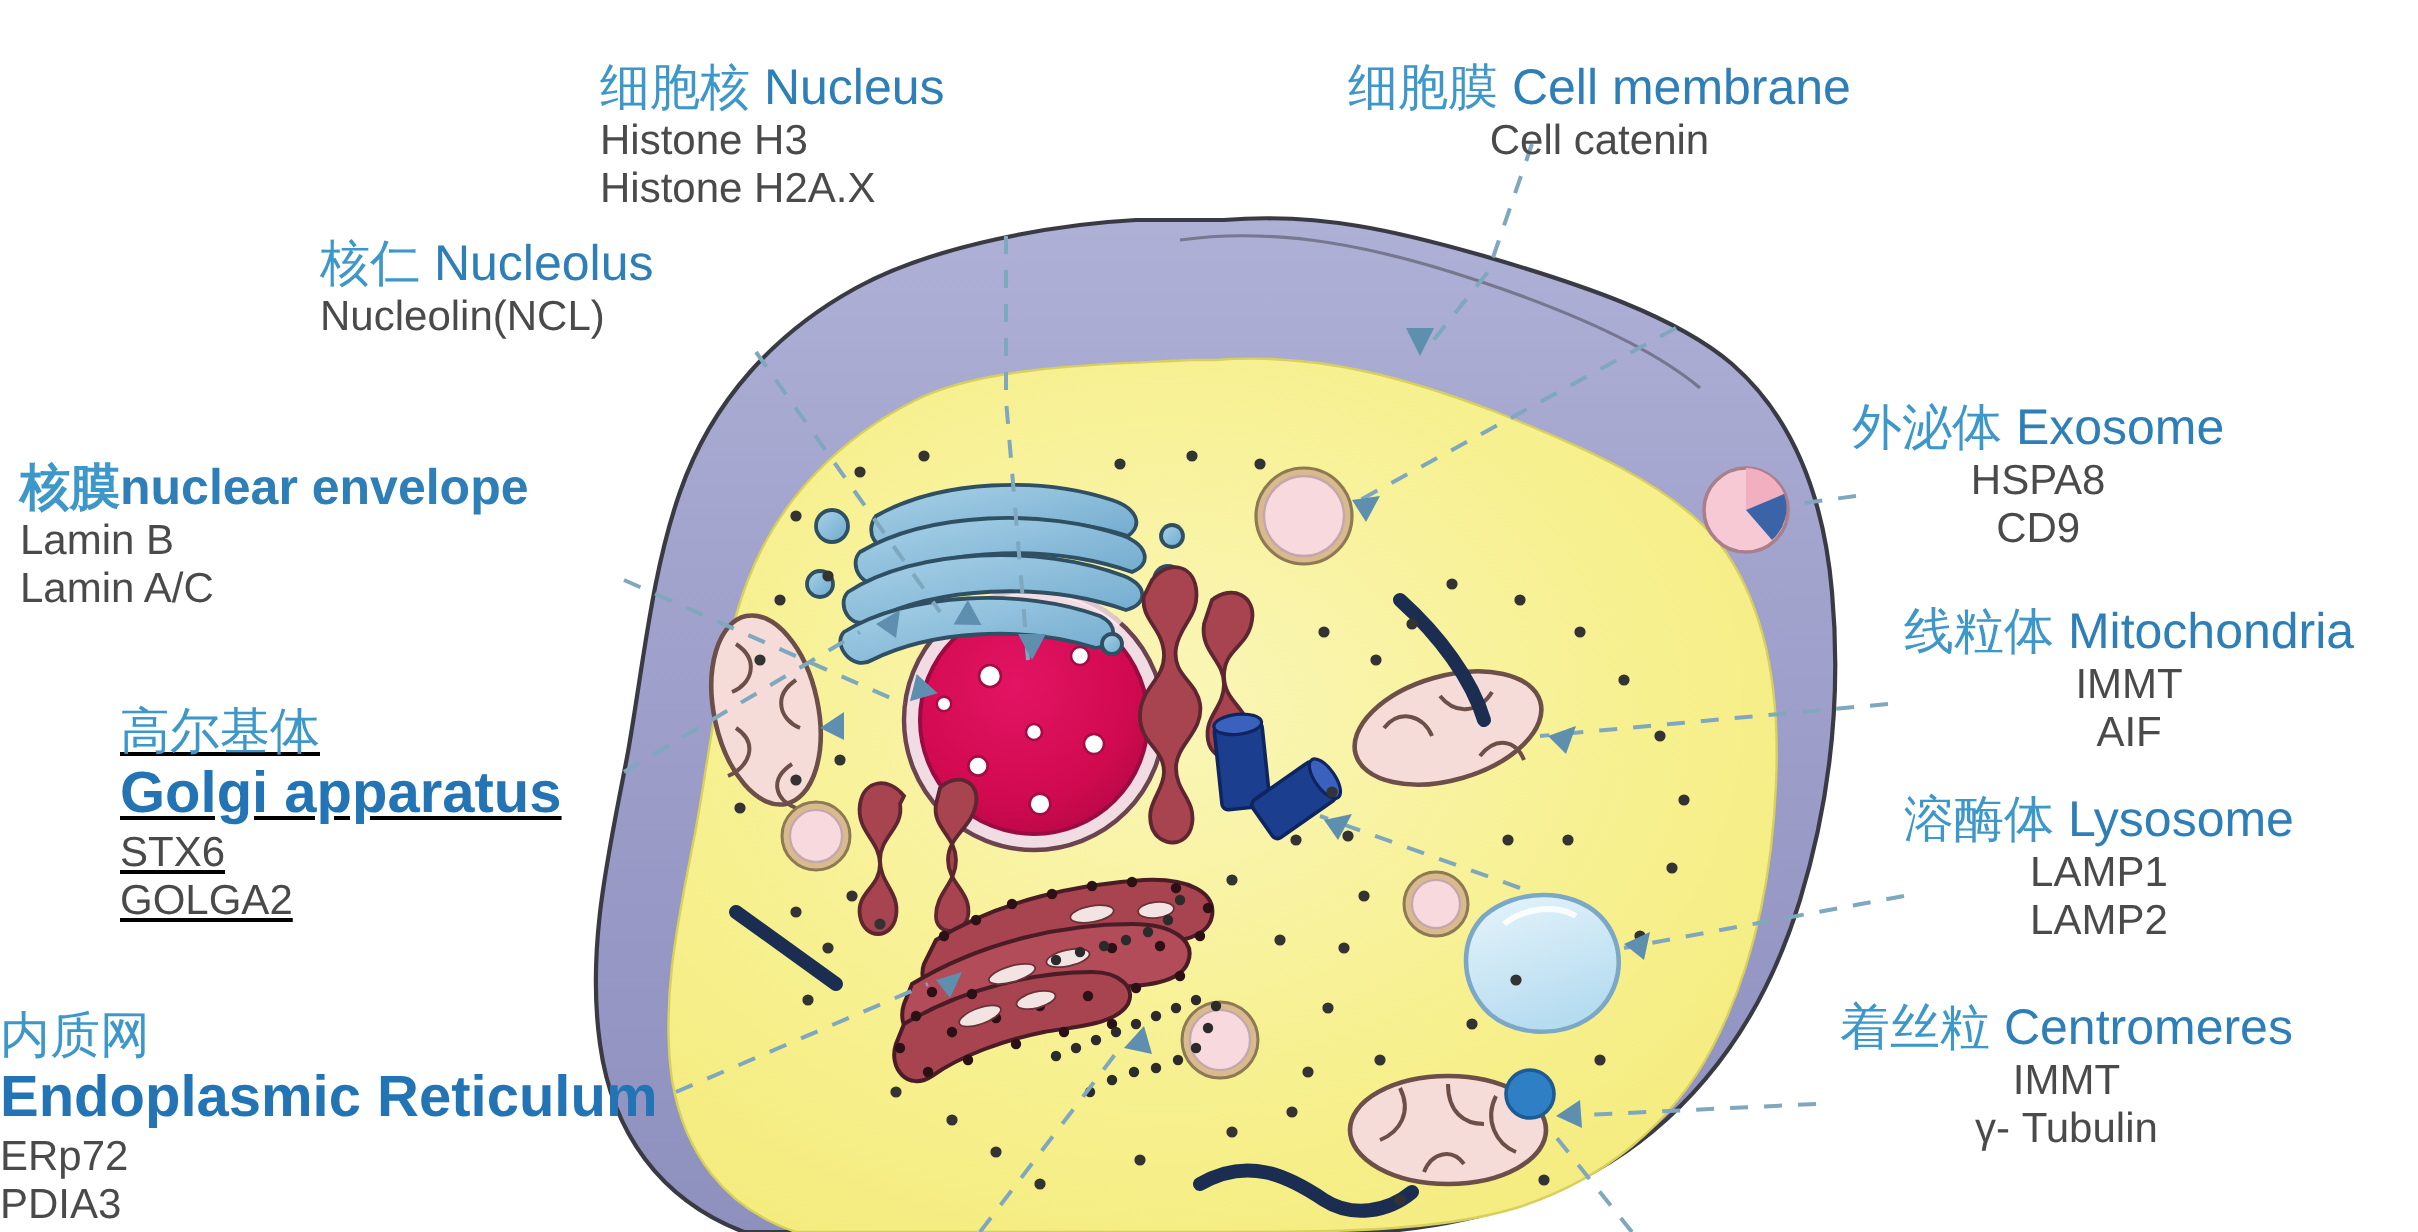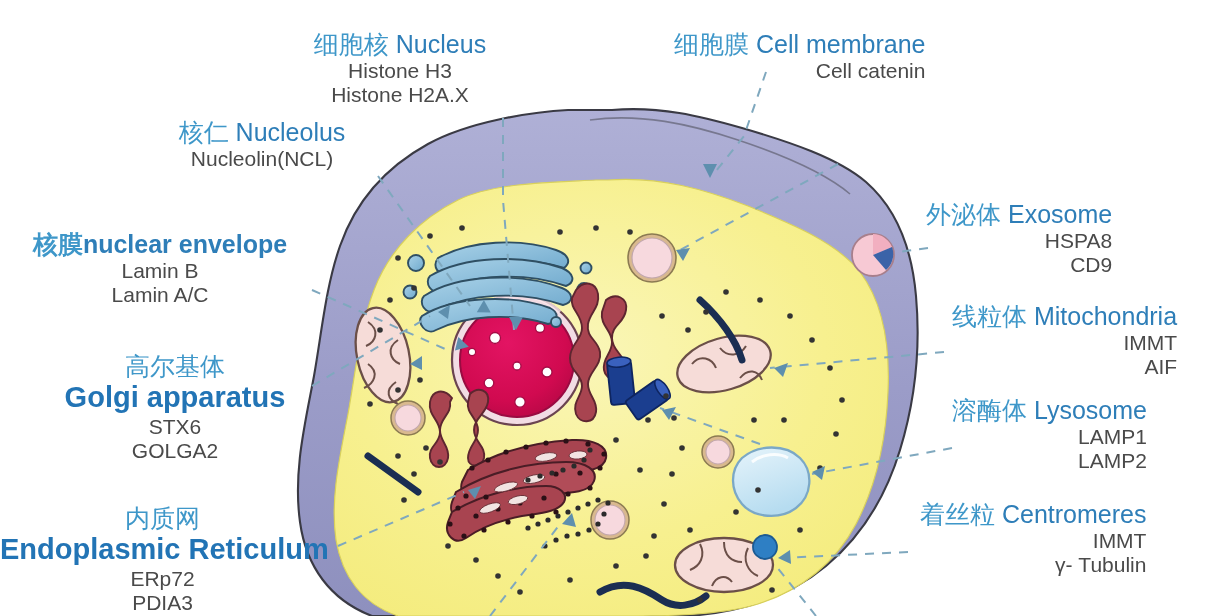--- a/index.html
+++ b/index.html
@@ -20,22 +20,22 @@
     position: absolute;
     left: 0; top: 0;
     width: 1209px;
     height: 616px;
   }
   .label-group {
     position: absolute;
     white-space: nowrap;
     line-height: 1.16;
   }
-  .lg-left  { text-align: center; }
-  .lg-right { text-align: right; }
+  .lg-left  { text-align: left; }
+  .lg-right { text-align: center; }
   .lbl-title {
     font-size: 25px;
     font-weight: 400;
     color: #2E7EB8;
     letter-spacing: 0px;
   }
   .lbl-title .cn {
     color: #3E97C9;
   }
   .lbl-title.bold-en { font-weight: 700; }
@@ -437,21 +437,21 @@
   </div>
 
   <div class="label-group lg-left" style="left:10px; top:230px; width:300px;">
     <div class="lbl-title bold-en">
       <span class="cn">核膜</span><span>nuclear envelope</span>
     </div>
     <div class="lbl-sub">Lamin B</div>
     <div class="lbl-sub">Lamin A/C</div>
   </div>
 
-  <div class="label-group lg-left" style="left:60px; top:352px; width:230px;">
+  <div class="label-group lg-left" style="left:60px; top:352px; width:230px;text-decoration:underline;">
     <span class="cn-block">高尔基体</span>
     <span class="en-block">Golgi apparatus</span>
     <div class="lbl-sub">STX6</div>
     <div class="lbl-sub">GOLGA2</div>
   </div>
 
   <div class="label-group lg-left" style="left:0px; top:504px; width:325px;">
     <span class="cn-block">内质网</span>
     <span class="en-block">Endoplasmic Reticulum</span>
     <div class="lbl-sub">ERp72</div>

